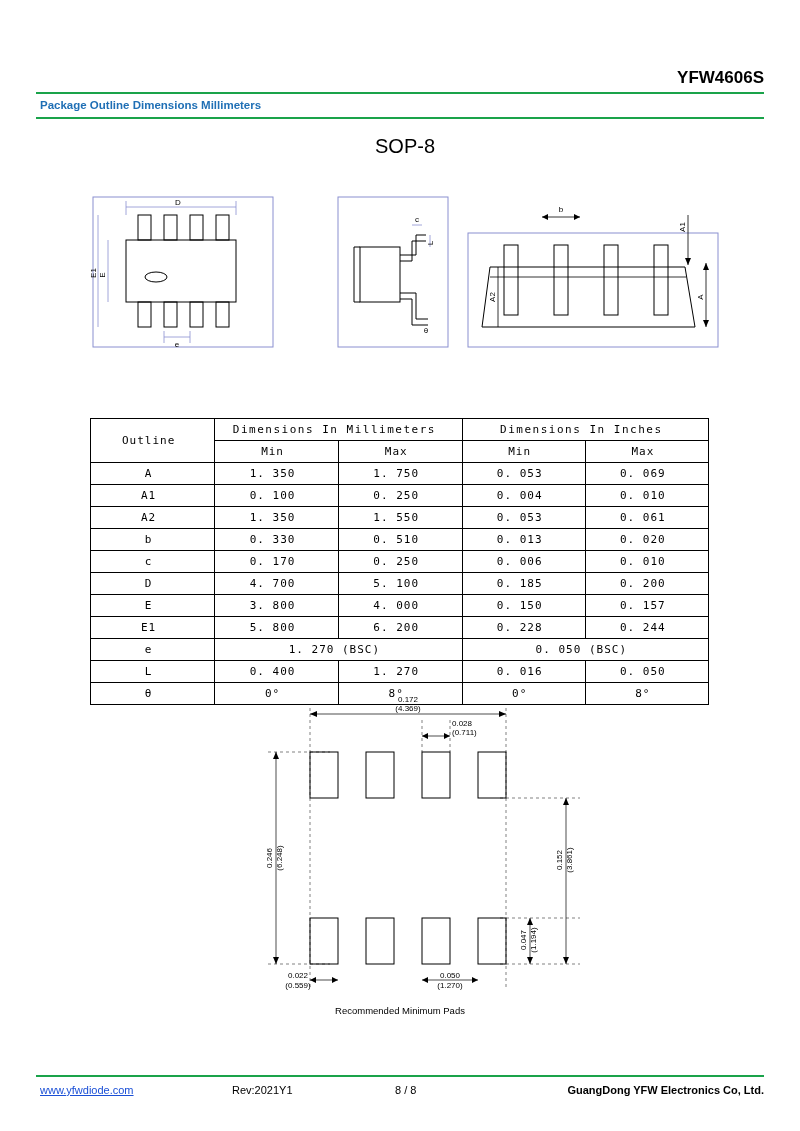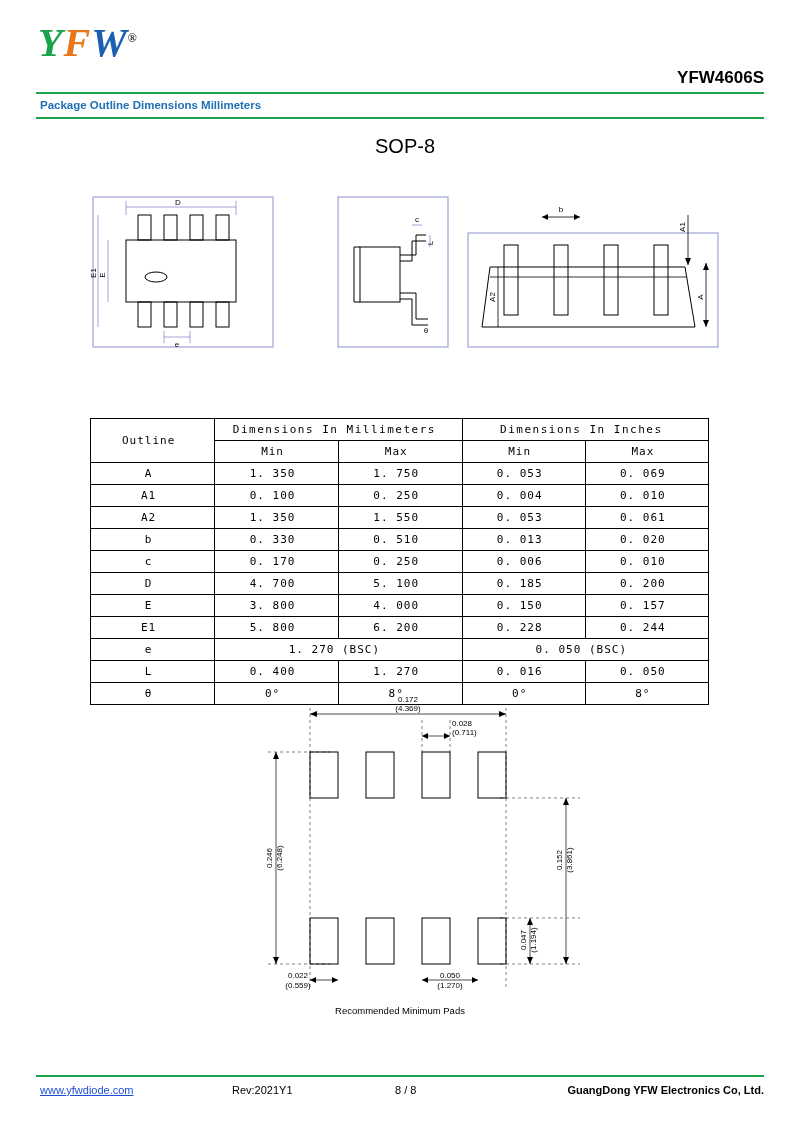--- a/index.html
+++ b/index.html
@@ -195,23 +195,20 @@
     top: 4px;
     font-size: 11px;
     font-weight: bold;
   }
 </style>
 </head>
 <body>
 
 <div class="header">
   <div class="logo-block">
-    <div class="logo-yfw">
-      <span class="logo-y">Y</span><span class="logo-f">F</span><span class="logo-w">W</span><span class="logo-reg">®</span>
-    </div>
   </div>
   <div class="part-number">YFW4606S</div>
   <div class="header-rule"></div>
   <div class="section-title">Package Outline Dimensions Millimeters</div>
   <div class="section-rule"></div>
 </div>
 
 <div class="pkg-title">SOP-8</div>
 
 <div class="drawings">

